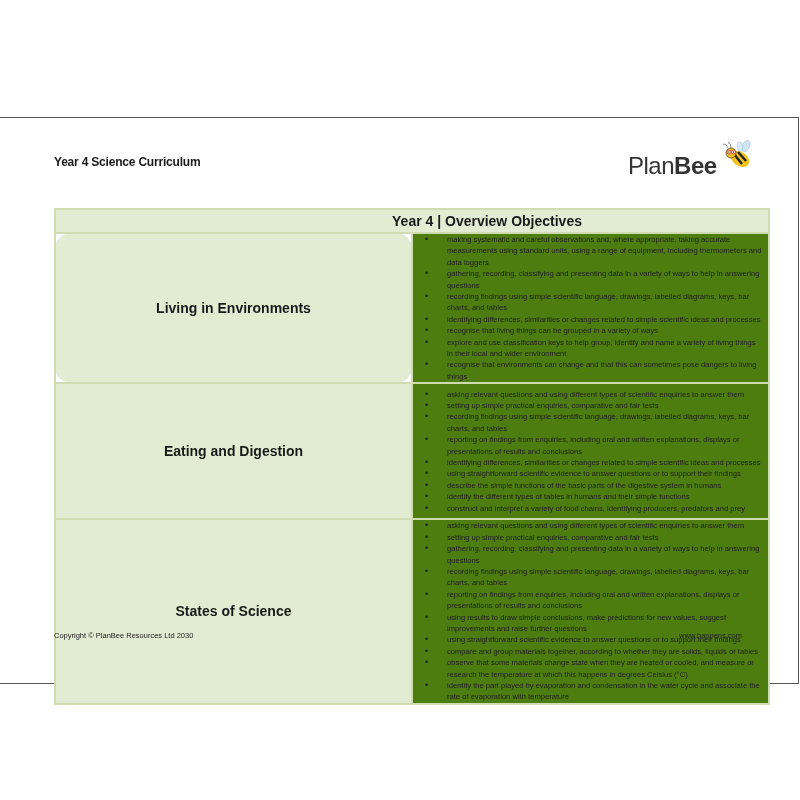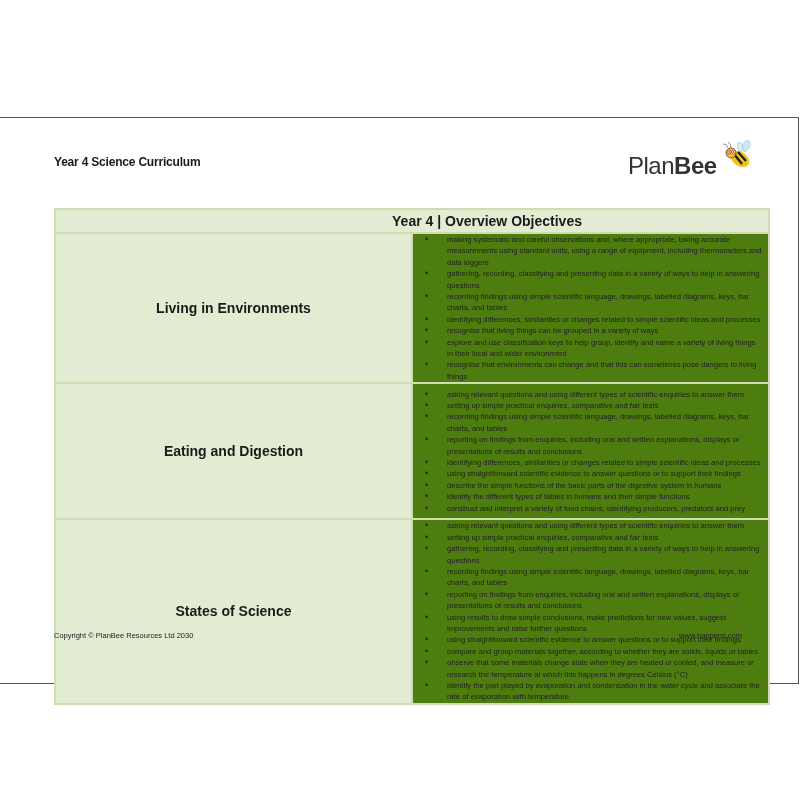--- a/index.html
+++ b/index.html
@@ -58,21 +58,21 @@
     <path d="M11 8 Q11 3 8 2" fill="none" stroke="#444" stroke-width="0.6"></path>
   </svg>
 </div>
 
 <table class="grid">
   <tbody>
       <tr>
     <th colspan="2" class="hdr">Year 4 | Overview Objectives</th>
   </tr>
   <tr class="row1">
-    <td class="cat" style="padding:0 18px;">Living in Environments</td>
+    <td class="cat" style="padding:0 18px;border-radius:16px;">Living in Environments</td>
     <td class="obj">
       <ul class="objs">
         <li>making systematic and careful observations and, where appropriate, taking accurate measurements using standard units, using a range of equipment, including thermometers and data loggers</li>
         <li>gathering, recording, classifying and presenting data in a variety of ways to help in answering questions</li>
         <li>recording findings using simple scientific language, drawings, labelled diagrams, keys, bar charts, and tables</li>
         <li>identifying differences, similarities or changes related to simple scientific ideas and processes</li>
         <li>recognise that living things can be grouped in a variety of ways</li>
         <li>explore and use classification keys to help group, identify and name a variety of living things in their local and wider environment</li>
         <li>recognise that environments can change and that this can sometimes pose dangers to living things</li>
       </ul>

